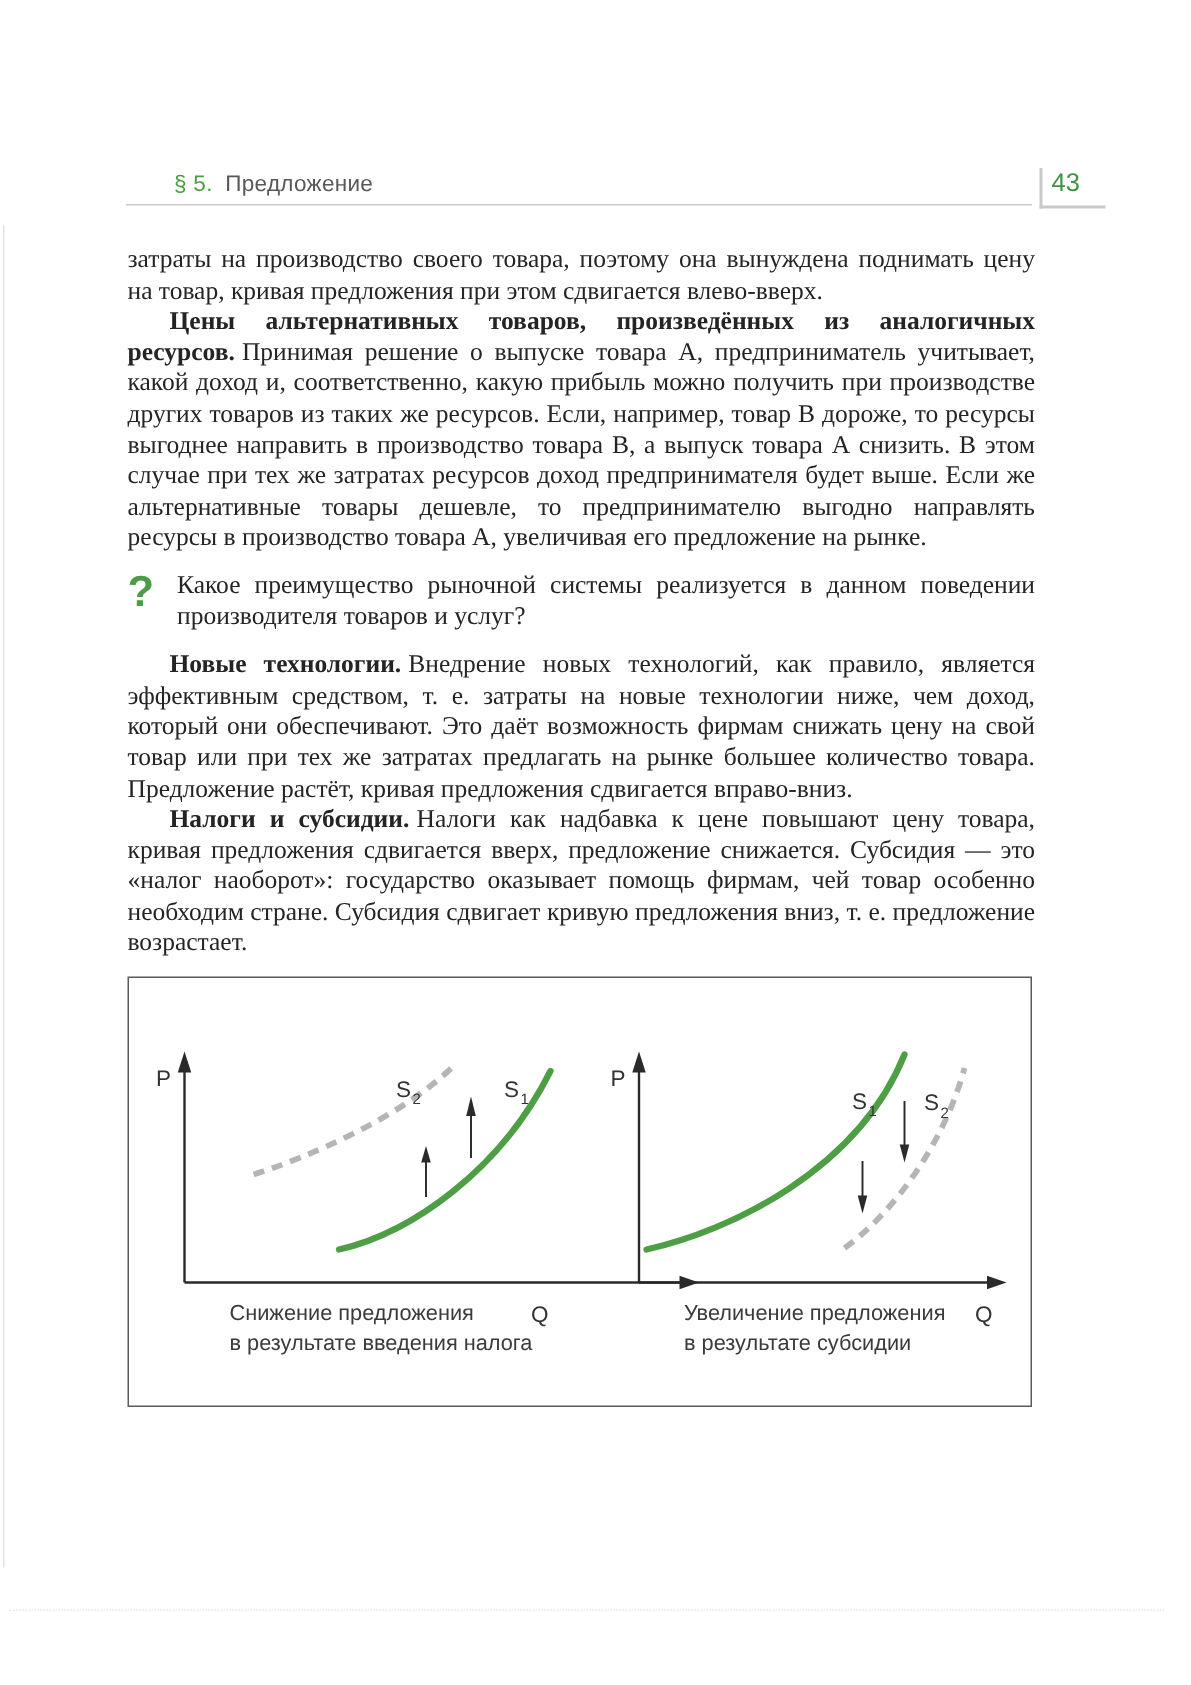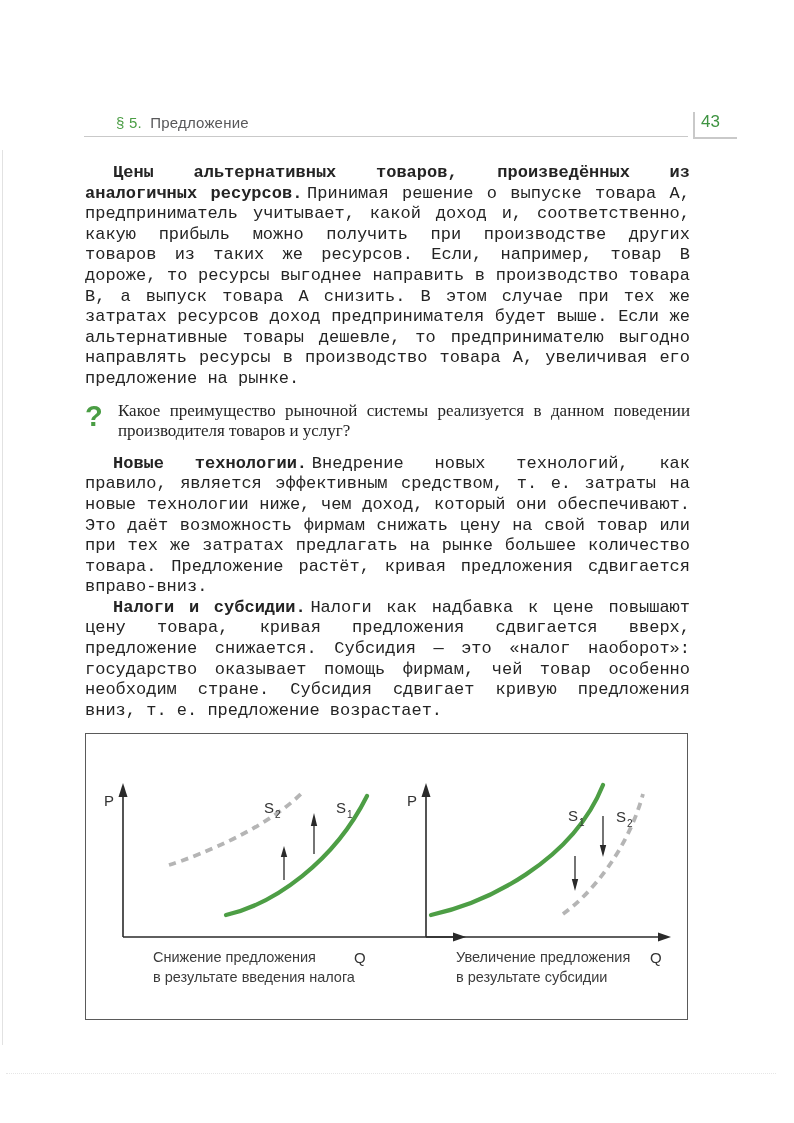--- a/index.html
+++ b/index.html
@@ -26,21 +26,21 @@
     display:flex;align-items:flex-start;
   }
   .page-num{
     font-family:"Liberation Sans",sans-serif;font-weight:normal;font-size:17px;
     color:#3e9341;padding-left:6px;line-height:20px;
   }
 
   
   .content{position:absolute;left:85px;top:163px;width:605px;font-size:17px;line-height:20.6px;text-align:justify;color:#242424;}
   .para{margin:0;}
-  .para.indent{text-indent:28px;font-family:Liberation Mono, monospace;}
+  .para.indent{text-indent:28px;}
   .lead{font-weight:bold;margin-right:.28em;}
 
   
   .question{display:flex;margin:11px 0 12px 0;}
   .q-icon{
     flex:0 0 33px;font-family:"Liberation Sans",sans-serif;font-weight:bold;
     font-size:29px;line-height:30px;color:#4a9d44;
   }
   .q-text{flex:1;text-align:justify;}
 
@@ -77,20 +77,21 @@
   <div class="section-heading">
     <span class="section-num">§ 5.</span>
     <span class="section-title">Предложение</span>
   </div>
   <div class="page-num-box">
     <span class="page-num">43</span>
   </div>
 
   <div class="content">
 
+    <p class="para"><span>затраты на производство своего товара, поэтому она вынуждена поднимать цену на товар, кривая предложения при этом сдвигается влево-вверх.</span></p>
 
     <p class="para indent"><span class="lead">Цены альтернативных товаров, произведённых из аналогичных ресурсов.</span><span>Принимая решение о выпуске товара А, предприниматель учитывает, какой доход и, соответственно, какую прибыль можно получить при производстве других товаров из таких же ресурсов. Если, например, товар В дороже, то ресурсы выгоднее направить в производство товара В, а выпуск товара А снизить. В этом случае при тех же затратах ресурсов доход предпринимателя будет выше. Если же альтернативные товары дешевле, то предпринимателю выгодно направлять ресурсы в производство товара А, увеличивая его предложение на рынке.</span></p>
 
     <div class="question">
       <div class="q-icon">?</div>
       <div class="q-text">Какое преимущество рыночной системы реализуется в данном поведении производителя товаров и услуг?</div>
     </div>
 
     <p class="para indent"><span class="lead">Новые технологии.</span><span>Внедрение новых технологий, как правило, является эффективным средством, т. е. затраты на новые технологии ниже, чем доход, который они обеспечивают. Это даёт возможность фирмам снижать цену на свой товар или при тех же затратах предлагать на рынке большее количество товара. Предложение растёт, кривая предложения сдвигается вправо-вниз.</span></p>
 

